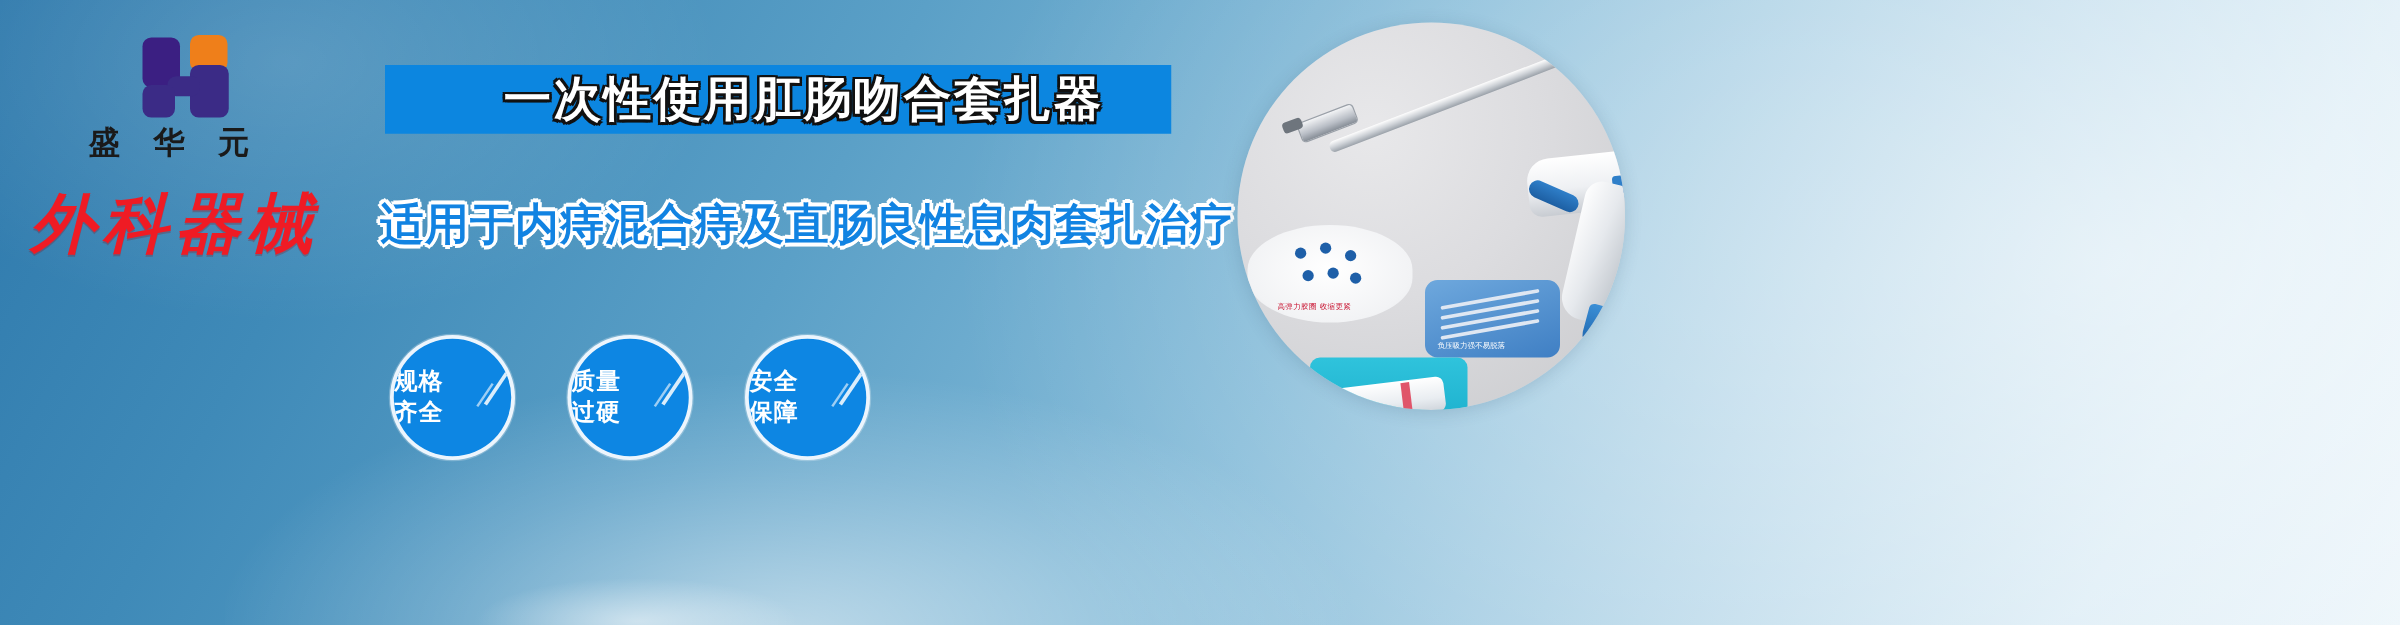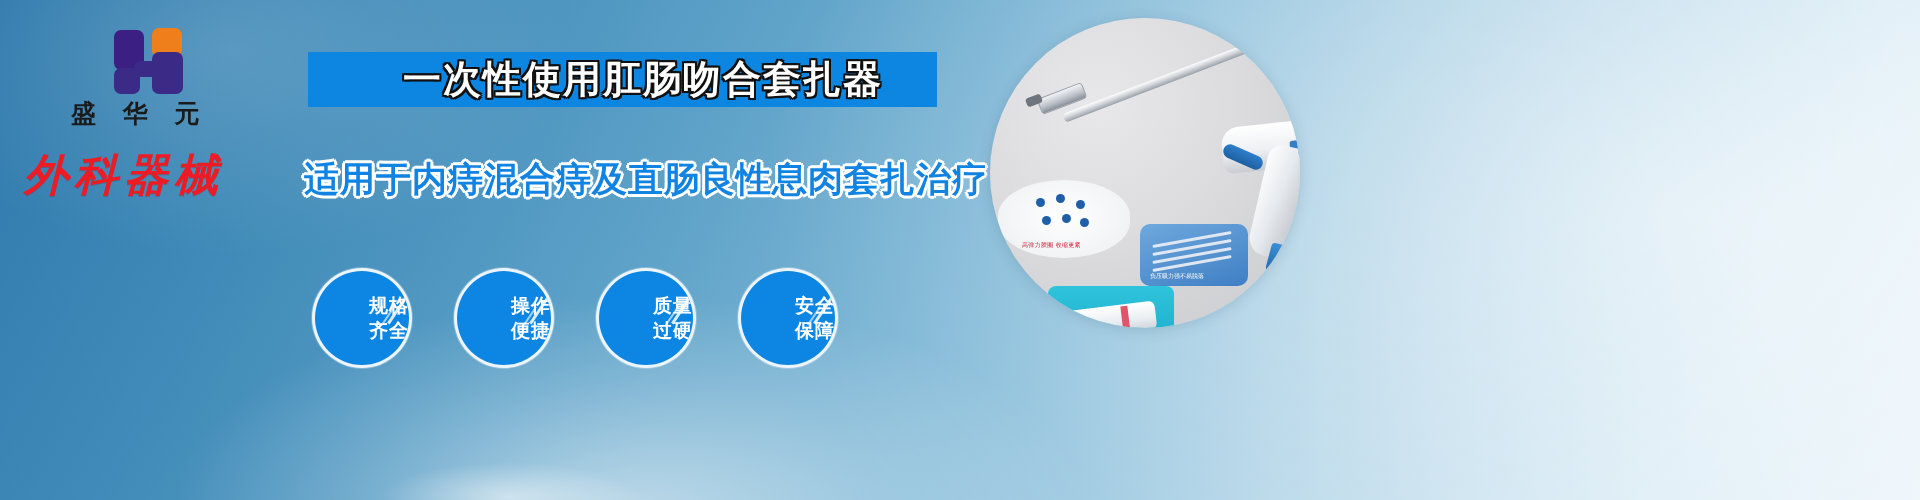--- a/index.html
+++ b/index.html
@@ -102,21 +102,21 @@
   
   .slogan {
     position: absolute;
     left: 18px;
     top: 148px;
     width: 330px;
     color: #ef1b24;
     font-family: "DejaVu Serif", "Liberation Serif", serif;
     font-weight: bold;
     font-style: italic;
-    font-size: 44px;
+    font-size: 52px;
     line-height: 1.22;
     letter-spacing: 6px;
     text-shadow: 0 1px 0 rgba(150,0,0,0.25);
   }
   .slogan .line1 { display: block; padding-left: 6px; }
   .slogan .line2 { display: block; padding-left: 96px; }
 
   
   .title-bar {
     position: absolute;
@@ -172,21 +172,21 @@
   .feature {
     position: relative;
     width: 94px;
     height: 94px;
     border-radius: 50%;
     background: #0d86e3;
     border: 3px solid rgba(255,255,255,0.92);
     box-shadow: 0 0 0 1px rgba(255,255,255,0.25);
     display: flex;
     flex-direction: column;
-    align-items: flex-end;
+    align-items: flex-start;
     justify-content: center;
     overflow: hidden;
   }
   
   .feature::after {
     content: "";
     position: absolute;
     right: 8px;
     top: 16px;
     width: 3px;
@@ -424,24 +424,20 @@
   </div>
 
   <div class="subtitle">适用于内痔混合痔及直肠良性息肉套扎治疗</div>
 
   <div class="features">
     <div class="feature">
       <span class="f-line">规格</span>
       <span class="f-line">齐全</span>
     </div>
     <div class="feature">
-      <span class="f-line">操作</span>
-      <span class="f-line">便捷</span>
-    </div>
-    <div class="feature">
       <span class="f-line">质量</span>
       <span class="f-line">过硬</span>
     </div>
     <div class="feature">
       <span class="f-line">安全</span>
       <span class="f-line">保障</span>
     </div>
   </div>
 
   <div class="photo">

